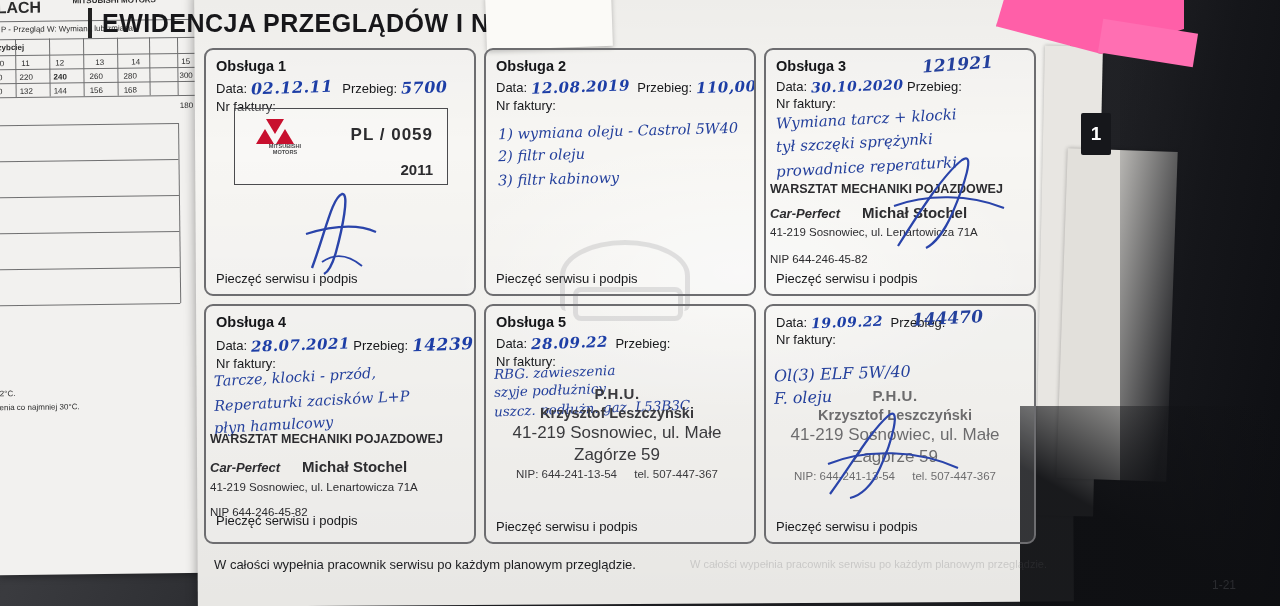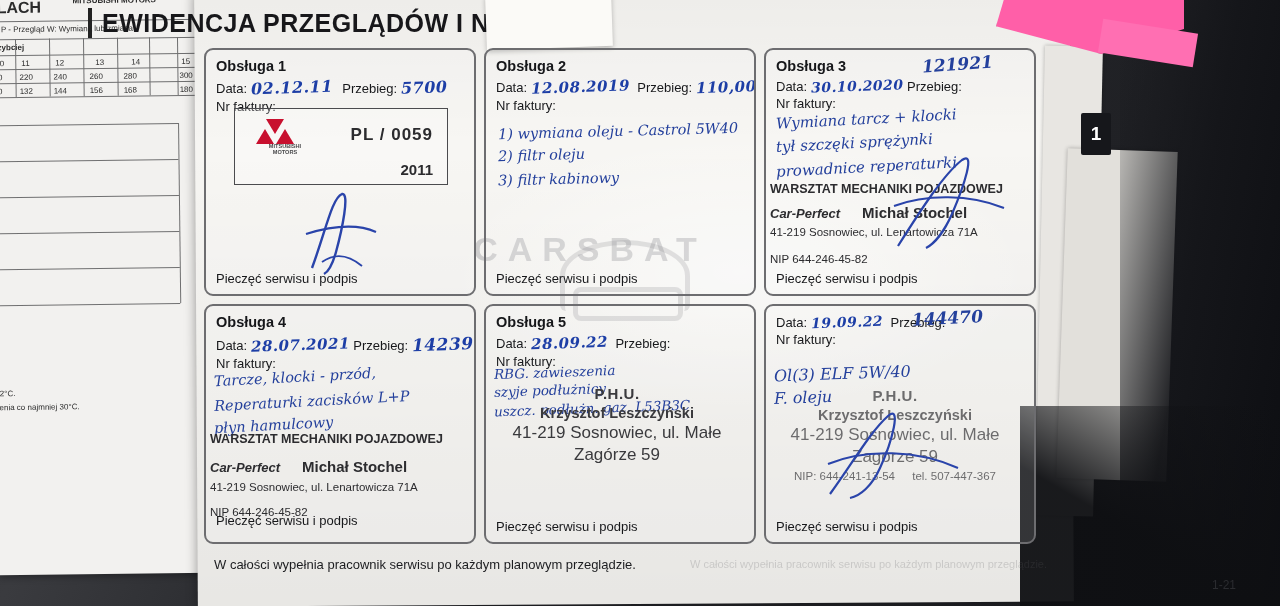--- a/index.html
+++ b/index.html
@@ -369,31 +369,31 @@
 
       <div class="ls-text" style="left:4px; top:62px;">10</div>
       <div class="ls-text" style="left:30px; top:62px;">11</div>
       <div class="ls-text" style="left:64px; top:62px;">12</div>
       <div class="ls-text" style="left:104px; top:62px;">13</div>
       <div class="ls-text" style="left:140px; top:62px;">14</div>
       <div class="ls-text" style="left:190px; top:62px;">15</div>
 
       <div class="ls-text" style="left:2px; top:76px;">00</div>
       <div class="ls-text" style="left:28px; top:76px;">220</div>
-      <div class="ls-text" style="left:62px; top:76px;">240</div>
+      <div class="ls-text" style="left:62px; top:76px;font-weight:bold;">240</div>
       <div class="ls-text" style="left:98px; top:76px;">260</div>
       <div class="ls-text" style="left:132px; top:76px;">280</div>
       <div class="ls-text" style="left:188px; top:76px;">300</div>
 
       <div class="ls-text" style="left:2px; top:90px;">20</div>
       <div class="ls-text" style="left:28px; top:90px;">132</div>
       <div class="ls-text" style="left:62px; top:90px;">144</div>
       <div class="ls-text" style="left:98px; top:90px;">156</div>
       <div class="ls-text" style="left:132px; top:90px;">168</div>
-      <div class="ls-text" style="left:188px; top:90px;">180</div>
+      <div class="ls-text" style="left:188px; top:106px;">180</div>
 
       <div class="ls-line" style="left:0; top:128px; width:186px;"></div>
       <div class="ls-line" style="left:0; top:164px; width:186px;"></div>
       <div class="ls-line" style="left:0; top:200px; width:186px;"></div>
       <div class="ls-line" style="left:0; top:236px; width:186px;"></div>
       <div class="ls-line" style="left:0; top:272px; width:186px;"></div>
       <div class="ls-line" style="left:0; top:308px; width:186px;"></div>
 
       <div class="ls-vline" style="left:186px; top:128px; height:180px;"></div>
 
@@ -406,21 +406,20 @@
     <div class="sheet-sheen"></div>
   </div>
 
   <div class="paper-edge" style="left:1040px; top:46px; width:58px; height:470px; transform:rotate(1.2deg);"></div>
   <div class="paper-edge" style="left:1062px; top:150px; width:110px; height:330px; transform:rotate(2deg); background:#e2e0db;"></div>
 
   <div class="dark-right"></div>
   <div class="dark-bottom-right"></div>
 
   <div class="wm-car"></div>
-  <div class="watermark">CARSBAT</div>
 
   <div class="title-bar">
     <div class="title-rule"></div>
     <div class="doc-title">EWIDENCJA PRZEGLĄDÓW I NAPRAW</div>
   </div>
   <div class="slip"></div>
 
   <div class="sticky"></div>
   <div class="sticky2"></div>
 
@@ -549,20 +548,24 @@
         <span>Nr faktury:</span>
       </div>
       <div class="hw-blk" style="left:8px; top:58px; font-size:13.5px; transform:rotate(-2deg);">RBG. zawieszenia</div>
       <div class="hw-blk" style="left:8px; top:76px; font-size:13.5px; transform:rotate(-2deg);">szyje podłużnicy</div>
       <div class="hw-blk" style="left:8px; top:94px; font-size:13.5px; transform:rotate(-2deg);">uszcz. podłużn. gaz. L53B3C</div>
 
       <div class="phu-stamp" style="left:16px; top:78px;">
         <div class="phu-title">P.H.U.</div>
         <div class="phu-name">Krzysztof Leszczyński</div>
         <div class="phu-addr">41-219 Sosnowiec, ul. Małe Zagórze 59</div>
+        <div class="phu-nip">
+          <span>NIP: 644-241-13-54</span>
+          <span style="margin-left:14px;">tel. 507-447-367</span>
+        </div>
       </div>
 
       <div class="footer-label">Pieczęć serwisu i podpis</div>
     </div>
 
     <div class="box">
       <div class="hw-blk" style="left:146px; top:2px; font-size:17px; font-weight:bold; transform:rotate(-3deg);">144470</div>
       <div class="line-row">
         <span>Data:</span>
         <span class="hw hw-mileage" style="font-size:14px;">19.09.22</span>

